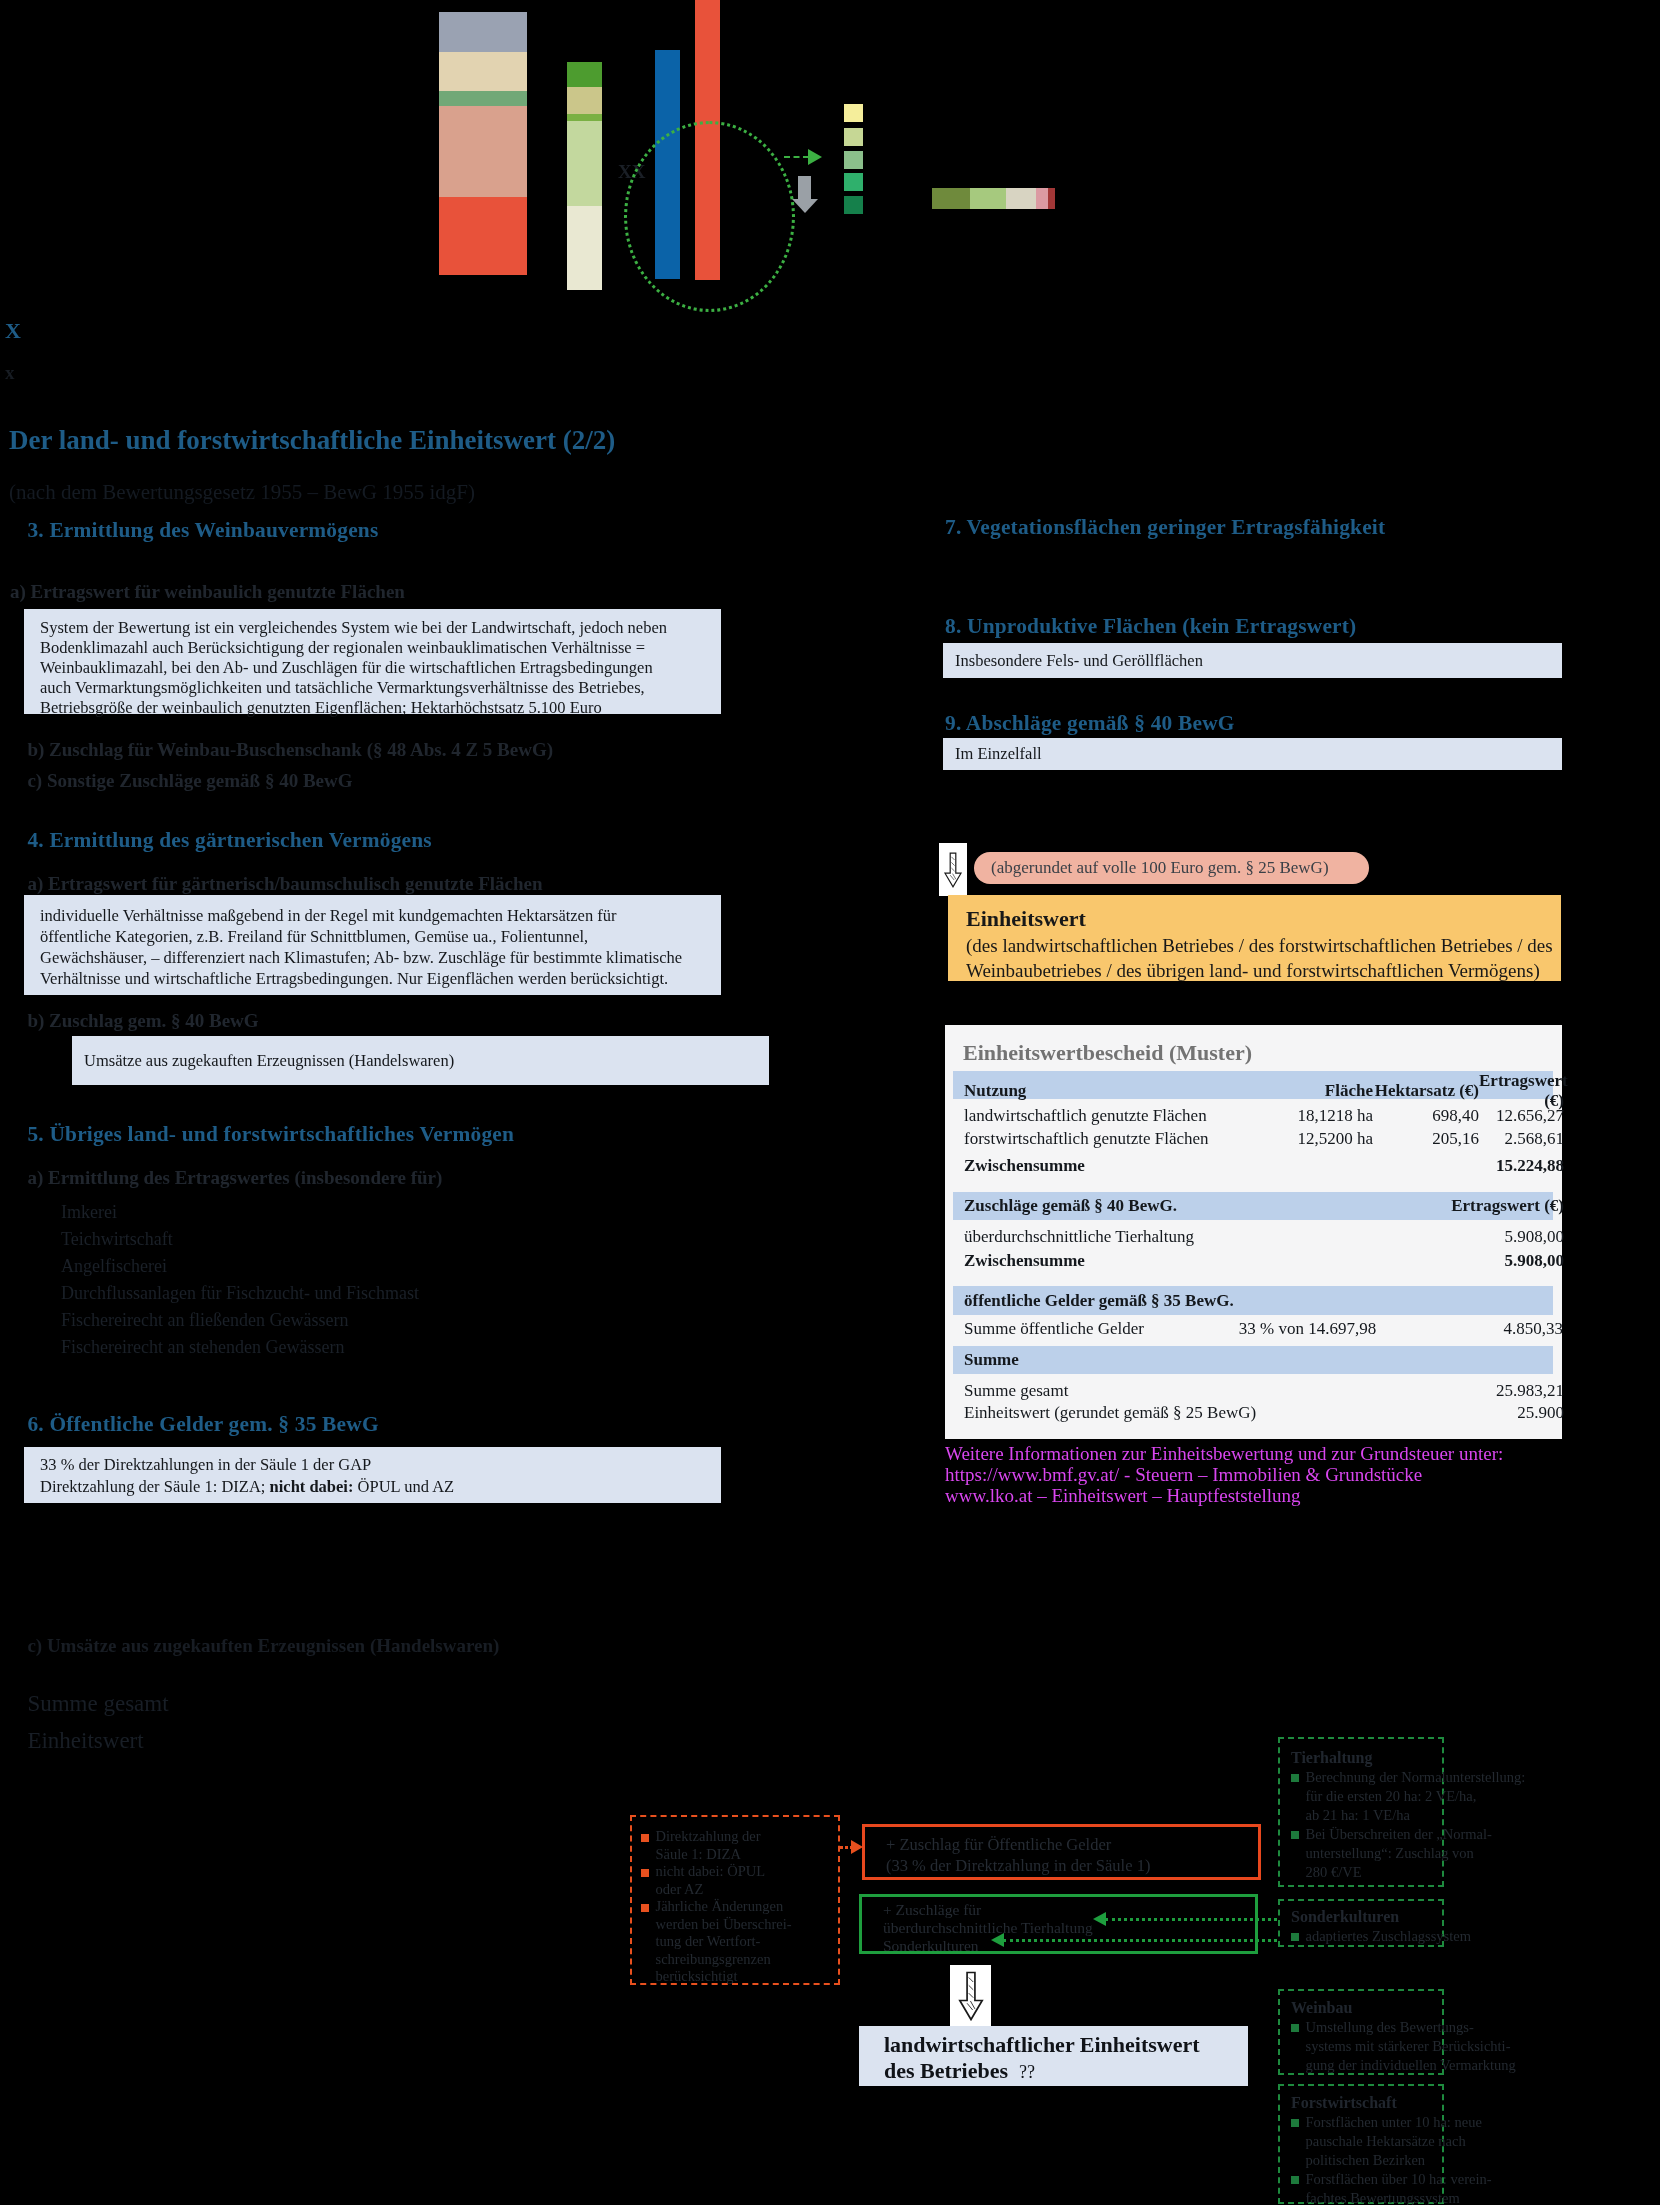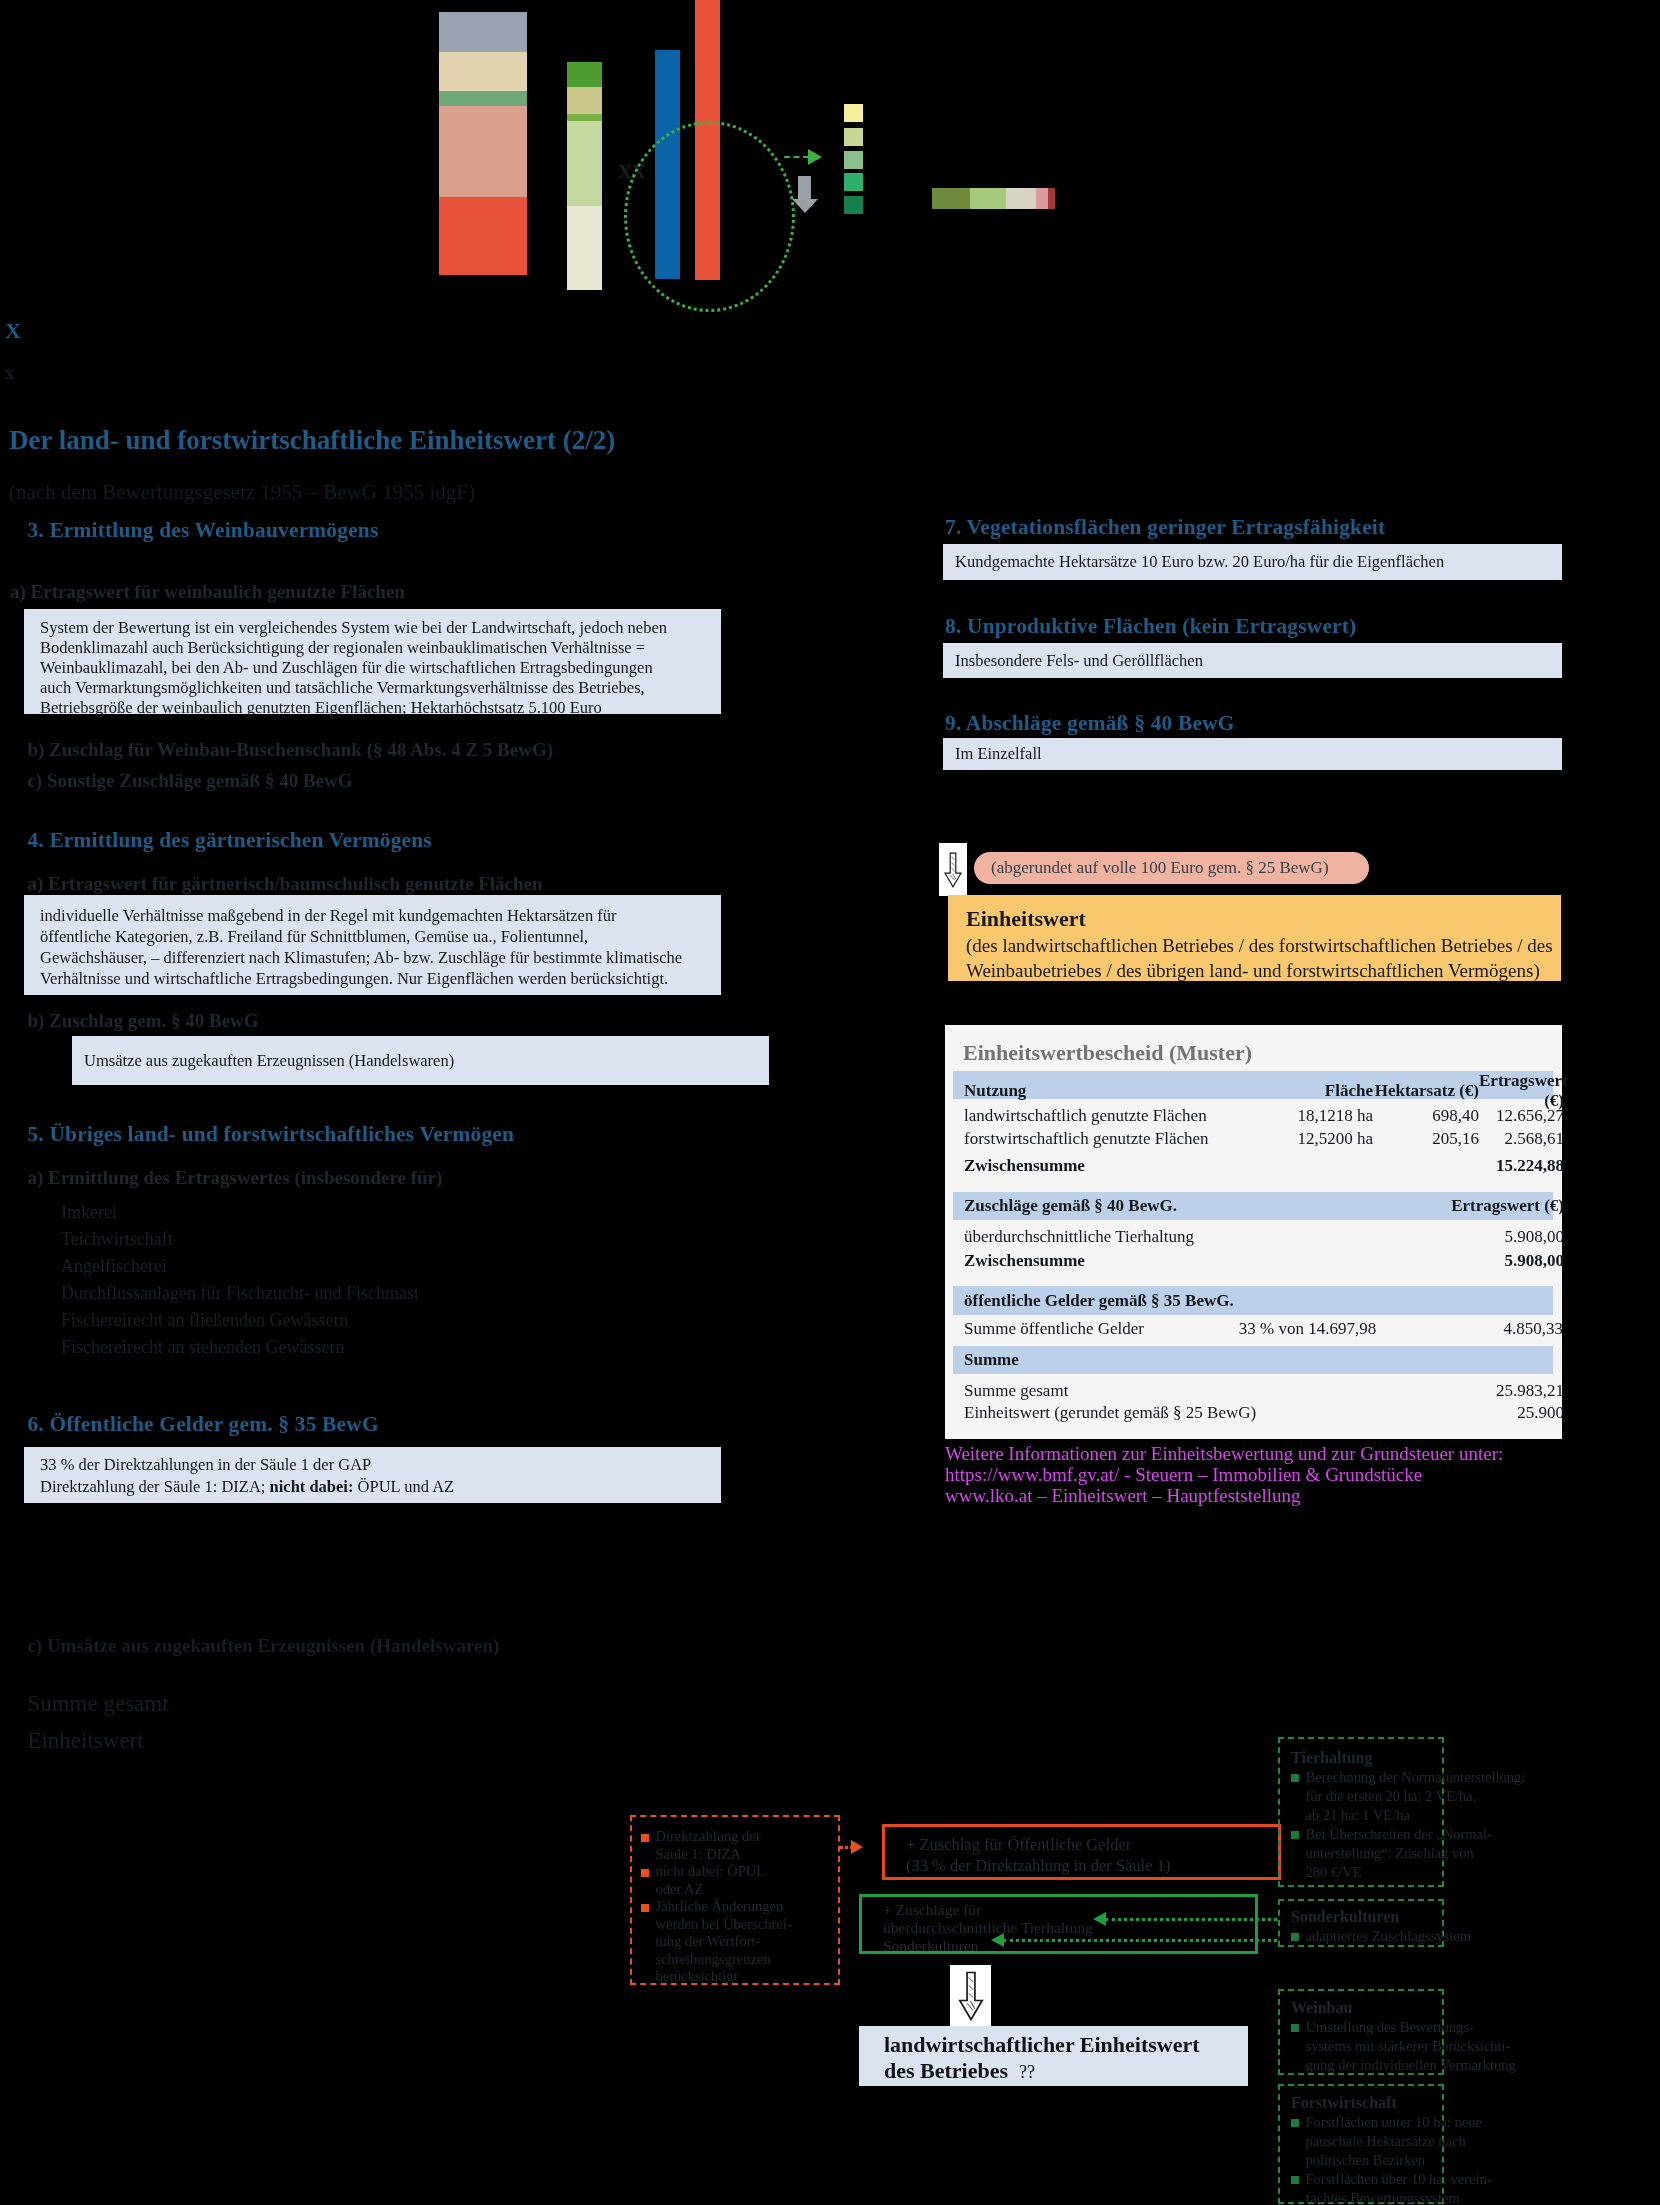--- a/index.html
+++ b/index.html
@@ -141,23 +141,20 @@
     <div class="ln">
       <span>Direktzahlung der  Säule 1: DIZA; </span><span class="bold">nicht dabei:</span><span> ÖPUL und AZ</span>
     </div>
   </div>
 
   <div class="abs hidden1 nooverflow" style="left:27.4px;top:1635px;color:#181d24;">c) Umsätze aus zugekauften Erzeugnissen (Handelswaren)</div>
   <div class="abs hiddenBig nooverflow" style="left:27.4px;top:1691px;">Summe gesamt</div>
   <div class="abs hiddenBig nooverflow" style="left:27.4px;top:1728px;">Einheitswert</div>
 
   <div class="abs blueh nooverflow" style="left:945px;top:515px;">7. Vegetationsflächen geringer Ertragsfähigkeit</div>
-  <div class="abs rightbox" style="left:943px;top:544px;width:619px;height:36px;">
-    <span>Kundgemachte Hektarsätze 10 Euro bzw. 20 Euro/ha für die Eigenflächen</span>
-  </div>
 
   <div class="abs blueh nooverflow" style="left:945px;top:614px;">8. Unproduktive Flächen (kein Ertragswert)</div>
   <div class="abs rightbox" style="left:943px;top:643px;width:619px;height:35px;">
     <span>Insbesondere Fels- und Geröllflächen</span>
   </div>
 
   <div class="abs blueh nooverflow" style="left:945px;top:711px;">9. Abschläge gemäß § 40 BewG</div>
   <div class="abs rightbox" style="left:943px;top:738px;width:619px;height:32px;">
     <span>Im Einzelfall</span>
   </div>
@@ -268,21 +265,21 @@
         <div class="redline">tung der Wertfort-</div>
         <div class="redline">schreibungsgrenzen</div>
         <div class="redline">berücksichtigt</div>
       </div>
     </div>
   </div>
 
   <div class="abs" style="left:840px;top:1846px;width:13px;border-top:3px dotted #e8501e;"></div>
   <div class="abs" style="left:851px;top:1840px;width:0;height:0;border-left:12px solid #e8501e;border-top:7.5px solid transparent;border-bottom:7.5px solid transparent;"></div>
 
-  <div class="abs solidorange" style="left:882px;top:1824px;width:399px;height:56px;padding:7px 0 10px 21px;">
+  <div class="abs solidorange" style="left:862px;top:1824px;width:399px;height:56px;padding:7px 0 10px 21px;">
     <div class="nooverflow" style="font-size:16.5px;line-height:21px;">+ Zuschlag für Öffentliche Gelder</div>
     <div class="nooverflow" style="font-size:16.5px;line-height:21px;">(33 % der Direktzahlung in der Säule 1)</div>
   </div>
 
   <div class="abs solidgreen" style="left:859px;top:1894px;width:399px;height:60px;padding:4px 0 0 21px;">
     <div class="nooverflow" style="font-size:15.5px;line-height:18px;">+ Zuschläge für</div>
     <div class="nooverflow" style="font-size:15.5px;line-height:18px;">überdurchschnittliche Tierhaltung</div>
     <div class="nooverflow" style="font-size:15.5px;line-height:18px;">Sonderkulturen</div>
   </div>
 

